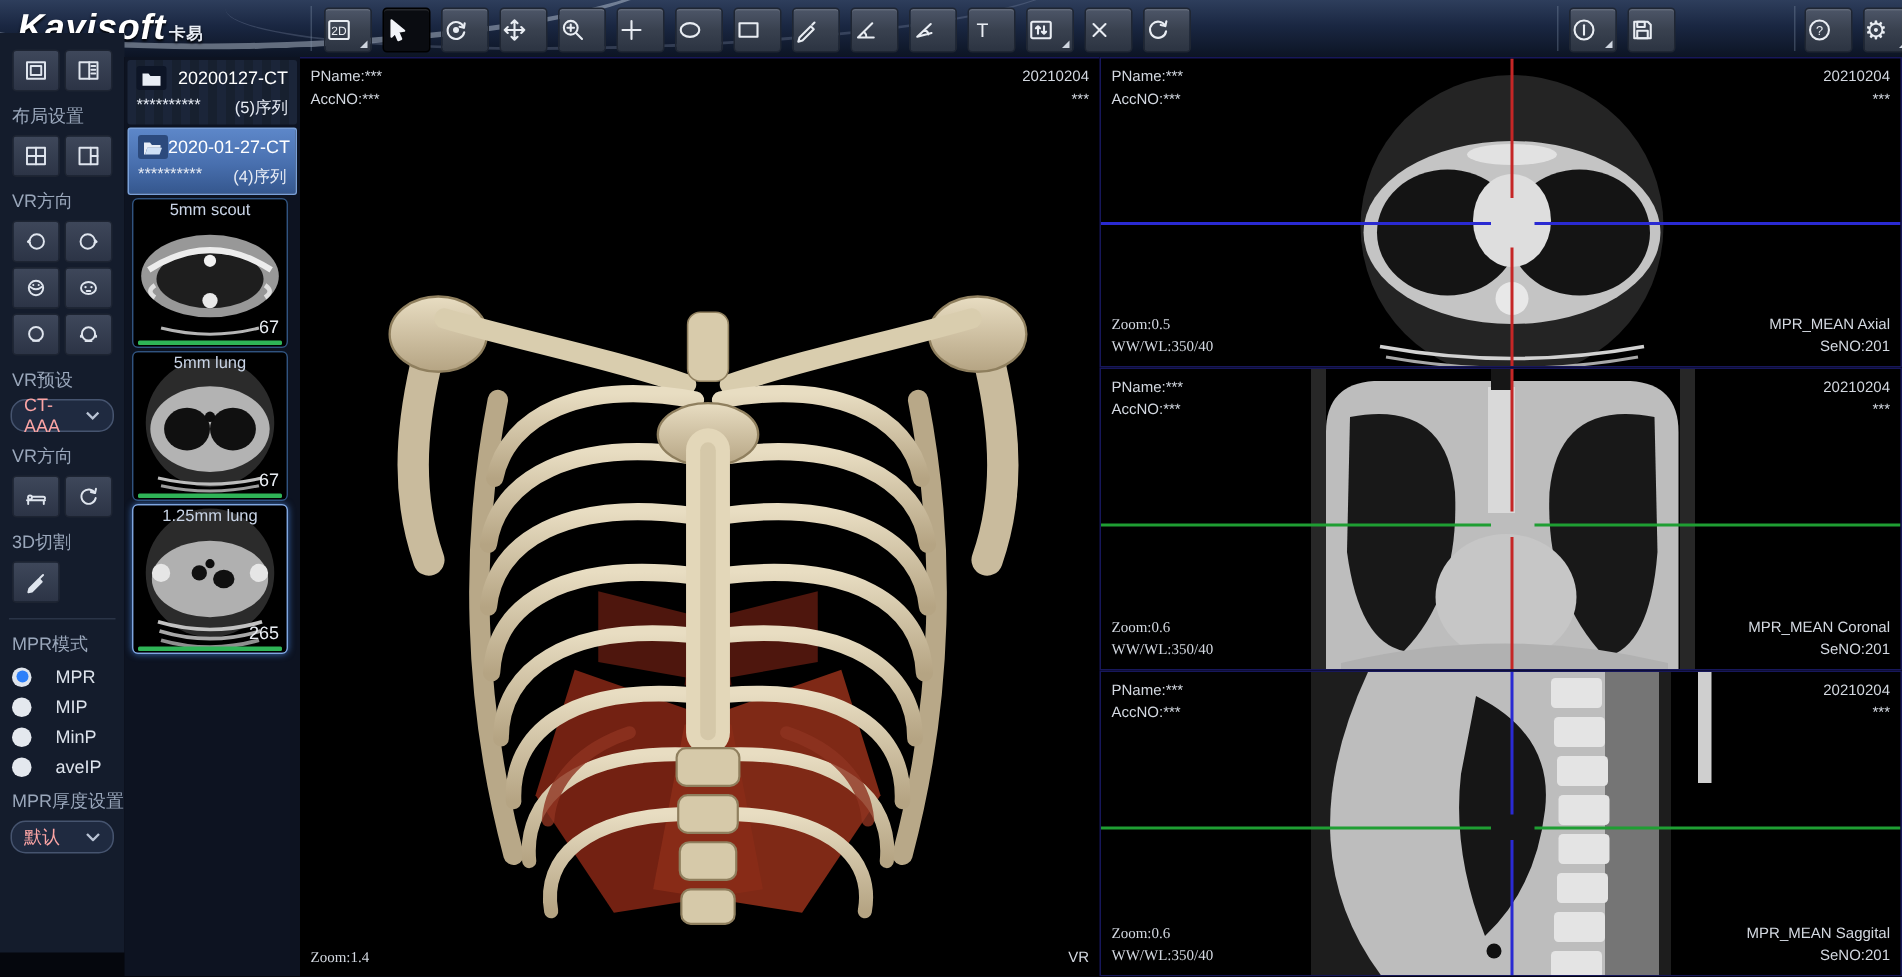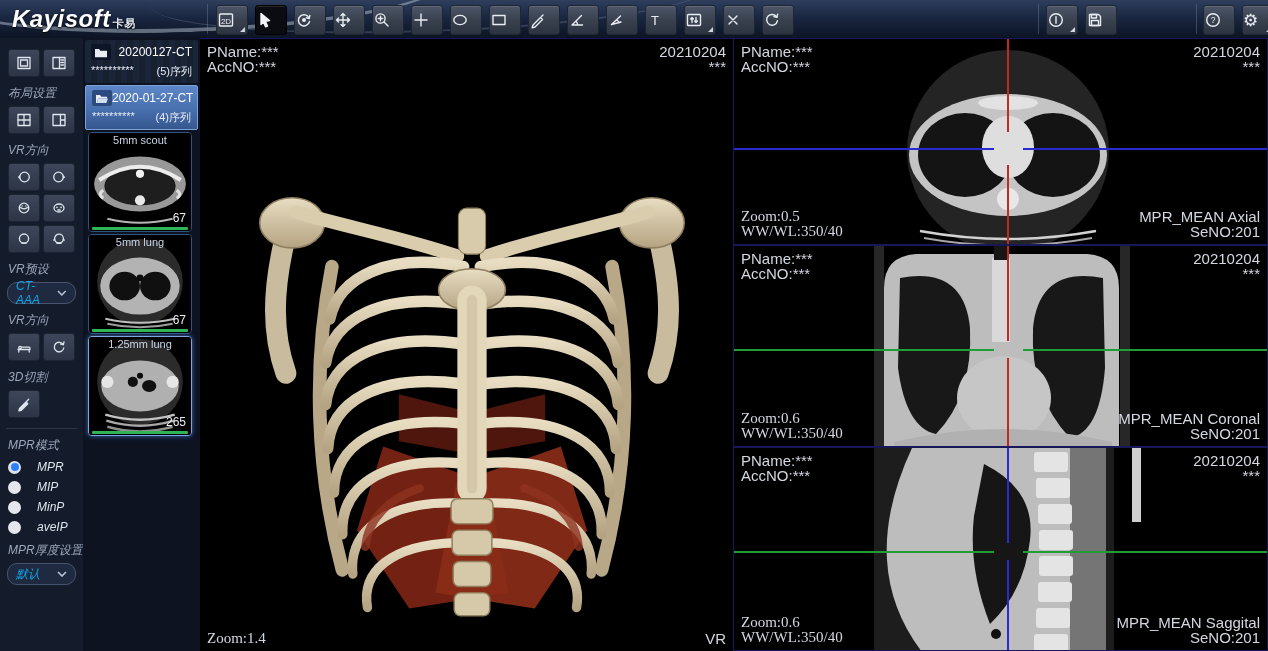--- a/index.html
+++ b/index.html
@@ -19,28 +19,28 @@
     background:linear-gradient(180deg,#4d5668 0%,#39414f 50%,#2c3442 100%);
     border:1px solid #1f2633;display:flex;align-items:center;cursor:pointer;
     box-shadow:inset 0 1px 0 rgba(255,255,255,.12);}
   .tbtn.active{background:#0a0c11;border-color:#000;}
   .tbtn svg{stroke:#e9edf3;fill:none;stroke-width:1.4;stroke-linecap:round;stroke-linejoin:round;}
   .tbtn .glyph{color:#e9edf3;font-size:17px;line-height:1;}
   .corner::after{content:"";position:absolute;right:2px;bottom:2px;border-left:5px solid transparent;
     border-bottom:5px solid #cfd6e0;}
   .vsep{position:absolute;top:4px;width:1px;height:30px;background:rgba(130,145,170,.35);}
   
-  #sidebar{position:absolute;left:0;top:38px;width:83px;height:613px;background:#141c2c;box-sizing:border-box;padding:8px 6px 0 6px;font-style:italic;}
+  #sidebar{position:absolute;left:0;top:22px;width:83px;height:613px;background:#141c2c;box-sizing:border-box;padding:8px 6px 0 6px;}
   .side-label{font-size:12px;color:#9aa7bb;margin:8px 0 4px 2px;white-space:nowrap;}
   .btn-row{display:flex;justify-content:space-between;margin:3px 2px;}
   .sbtn{position:relative;width:30px;height:26px;border-radius:3px;
     background:linear-gradient(180deg,#3e475a 0%,#2c3446 100%);border:1px solid #1d2432;
     display:flex;align-items:center;justify-content:center;cursor:pointer;}
   .sbtn svg{stroke:#dfe5ee;fill:none;stroke-width:1.3;stroke-linecap:round;stroke-linejoin:round;}
-  .dropdown{height:18px;border-radius:10px;background:#1f2a40;border:1px solid #46546f;color:#0ea5e9;
+  .dropdown{height:18px;border-radius:10px;background:#1f2a40;border:1px solid #46546f;color:#fca5a5;
     font-size:12px;display:flex;align-items:center;justify-content:space-between;padding:1px 8px;margin:2px 1px;cursor:pointer;}
   .dropdown svg{stroke:#b9c3d4;fill:none;stroke-width:1.6;}
   .radio-row{display:flex;align-items:center;gap:16px;margin:6px 2px;cursor:pointer;}
   .radio{position:relative;width:13px;height:13px;border-radius:50%;background:#e4e8ee;flex:0 0 auto;}
   .radio.sel{background:#dfe4ec;}
   .radio.sel::after{content:"";position:absolute;left:2.5px;top:2.5px;width:8px;height:8px;border-radius:50%;background:#2d7ff9;}
   .radio-label{font-size:12px;color:#dde3ec;}
   .divider{height:1px;background:#2a3447;margin:10px 0 2px 0;}
   
   #seriespanel{position:absolute;left:83px;top:38px;width:117px;height:613px;background:#0d1321;box-sizing:border-box;}
@@ -54,21 +54,21 @@
   .series-item.sel .folder{background:#2c4a7d;}
   .folder svg{fill:none;stroke:#e8edf5;stroke-width:1.2;}
   .thumb{position:relative;box-sizing:border-box;width:104px;height:100px;margin:2px 5px;border:1px solid #30537f;
     border-radius:4px;background:#000;overflow:hidden;cursor:pointer;}
   .thumb.sel{border:1px solid #7fa6e0;box-shadow:0 0 5px #3c6cb4;}
   .thumb-label{position:absolute;top:1px;left:0;right:0;text-align:center;font-size:11px;color:#c9d4e6;z-index:3;}
   .thumb-num{position:absolute;right:5px;bottom:6px;font-size:12px;color:#e9edf3;z-index:3;}
   .thumb-bar{position:absolute;left:3px;right:3px;bottom:1px;height:3px;background:#2fb457;z-index:3;border-radius:1px;}
   .thumb svg{position:absolute;left:0;top:0;z-index:1;}
   
-  .overlay{position:absolute;font-size:15px;line-height:15px;color:#d3d8e0;z-index:6;pointer-events:none;}
+  .overlay{position:absolute;font-size:10px;line-height:15px;color:#d3d8e0;z-index:6;pointer-events:none;}
   .tl{left:7px;top:5px;text-align:left;}
   .tr{right:7px;top:5px;text-align:right;}
   .bl{left:7px;bottom:5px;text-align:left;font-family:Liberation Serif, serif;}
   .br{right:7px;bottom:5px;text-align:right;}
   #vrview{position:absolute;left:200px;top:38px;width:533px;height:613px;background:#000;box-sizing:border-box;
     border-top:1px solid #17175a;overflow:hidden;}
   #rightcol{position:absolute;left:733px;top:38px;width:535px;height:613px;}
   .mpr{position:absolute;left:0;width:535px;background:#000;box-sizing:border-box;border:1px solid #17175a;overflow:hidden;}
   #mpr0{top:0;height:207px;}
   #mpr1{top:207px;height:202px;}

